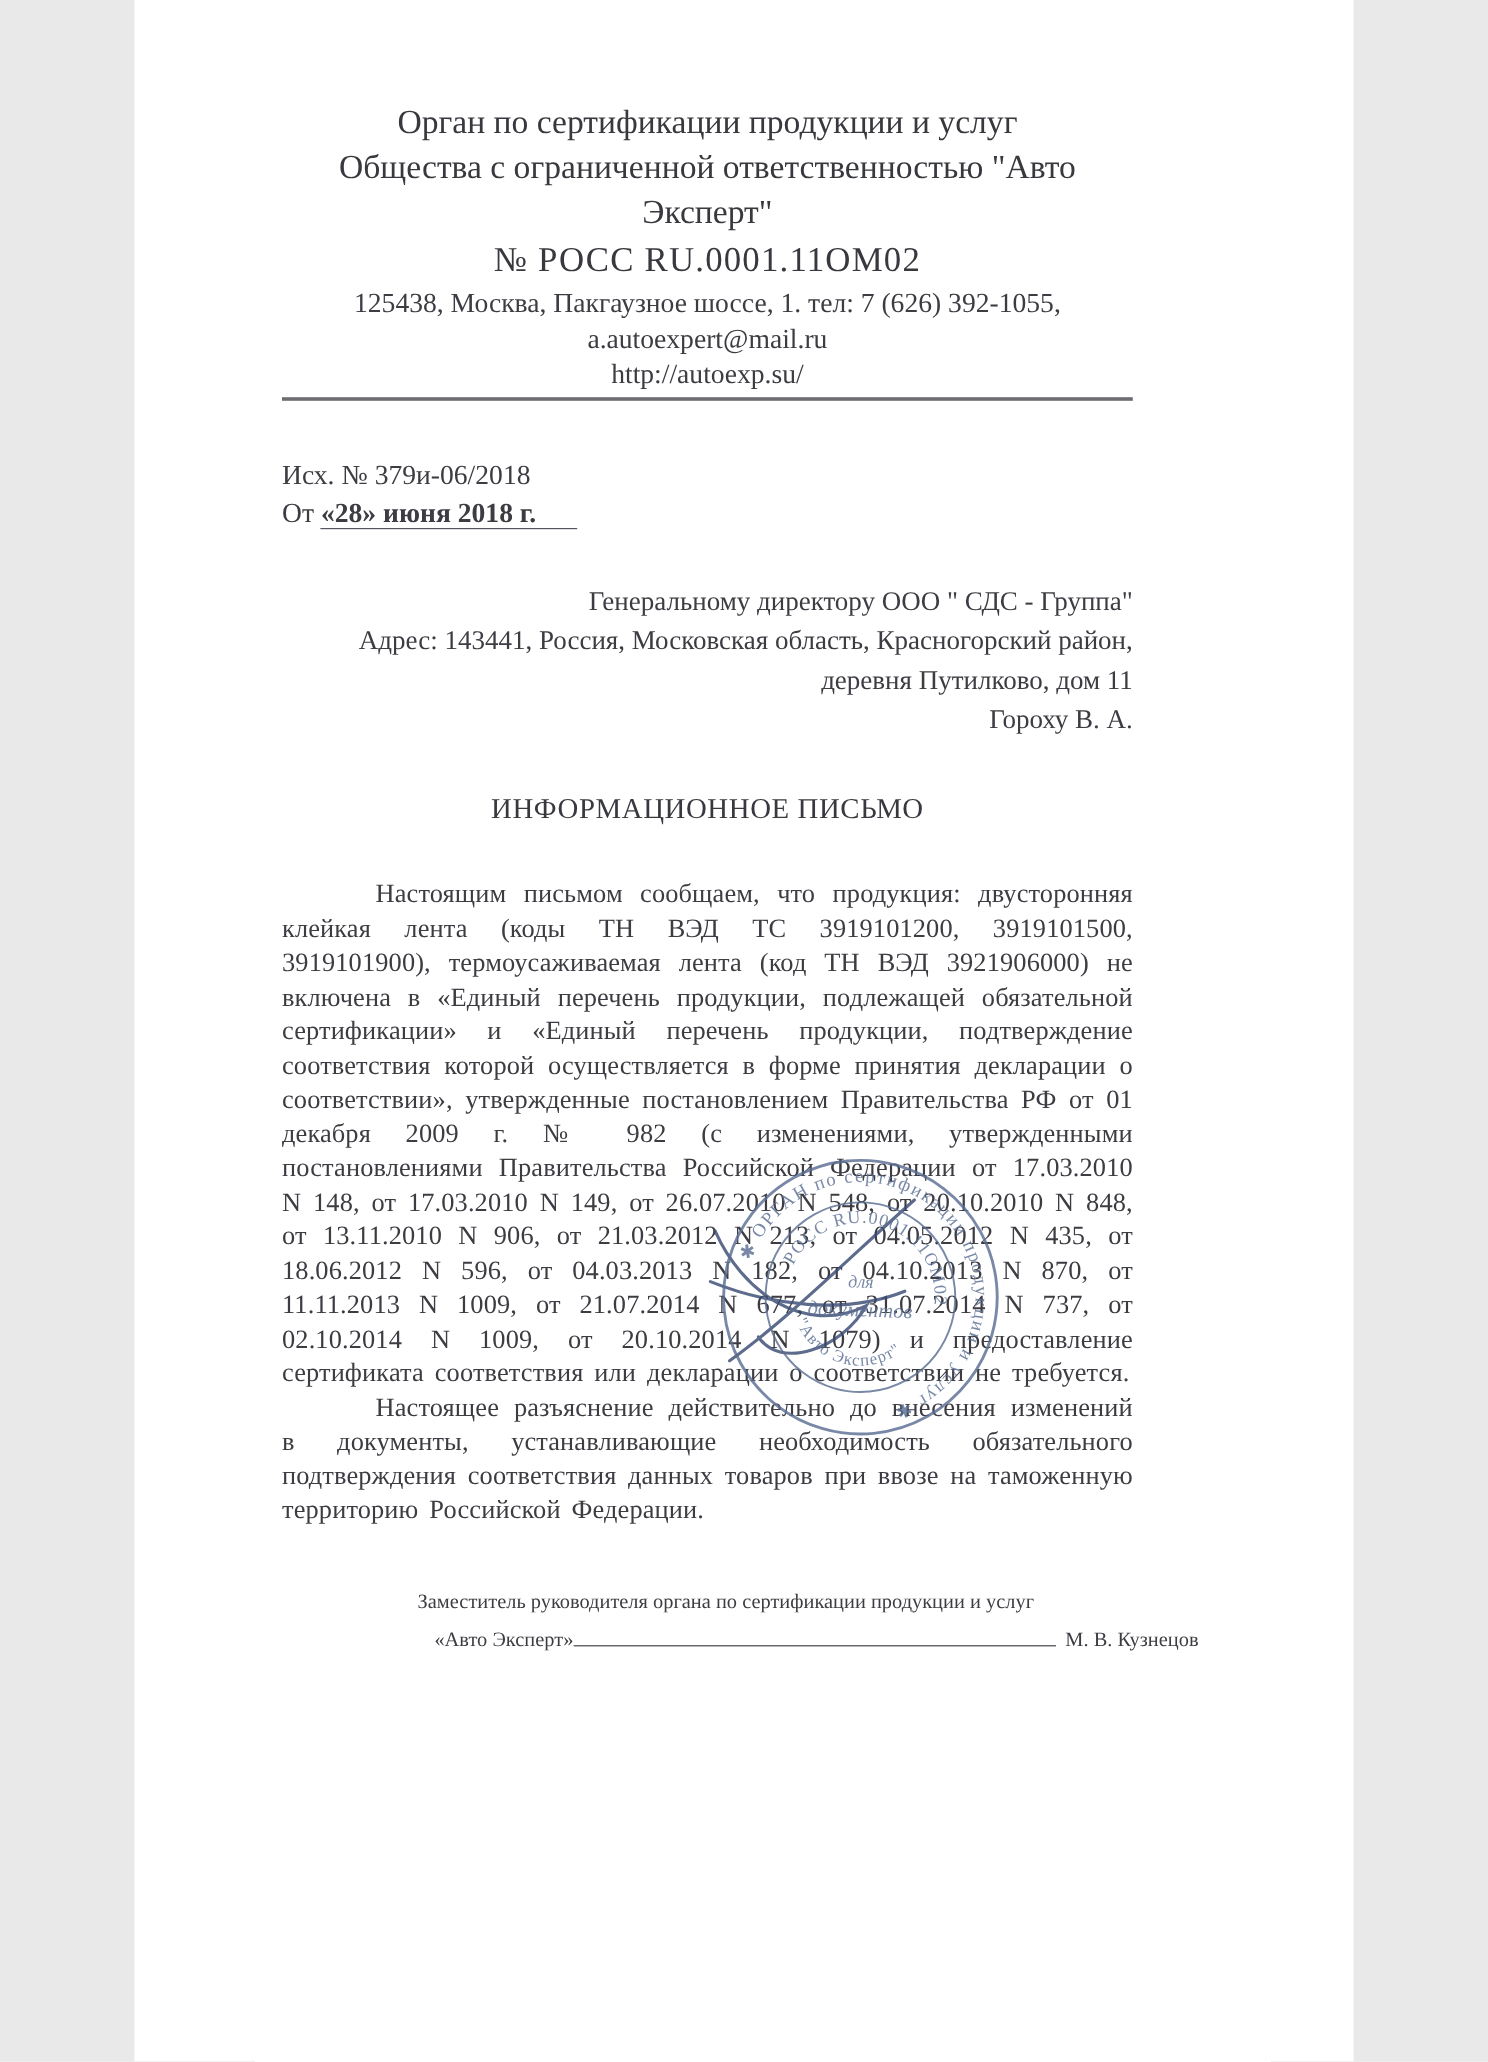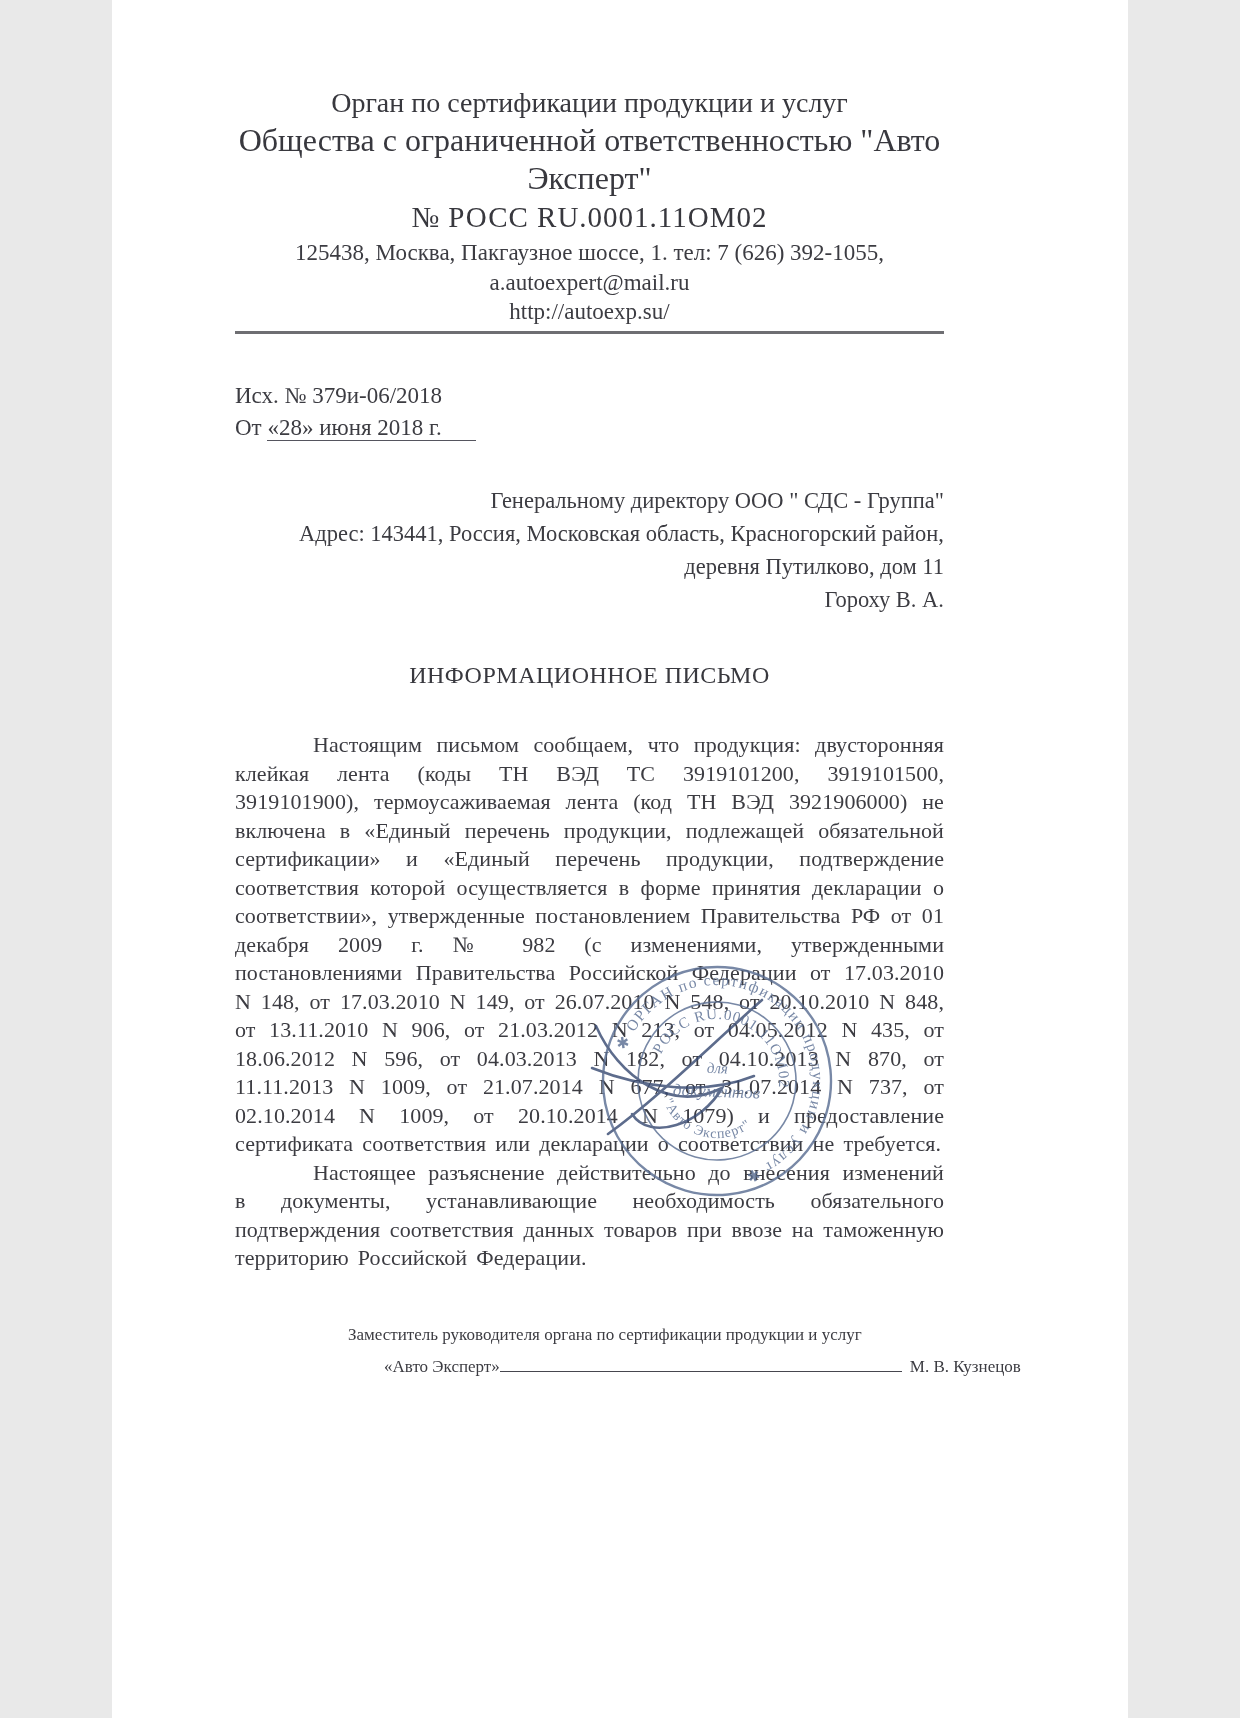--- a/index.html
+++ b/index.html
@@ -12,50 +12,50 @@
     background: #ffffff;
     font-family: "Liberation Serif", serif;
     color: #3c3c42;
     overflow: hidden;
   }
   .content { padding: 84px 184px 0 123px; }
 
   
   .letterhead { text-align: center; }
   .h-line1 { font-size: 28px; line-height: 37px; color: #38383e; }
-  .h-line2 { font-size: 32px; line-height: 38px; color: #38383e; }
+  .h-line2 { font-size: 28px; line-height: 38px; color: #38383e; }
   .h-line3 { font-size: 29px; line-height: 41px; letter-spacing: 1px; color: #38383e; }
   .h-line4 { font-size: 23px; line-height: 30px; }
   .h-line5 { font-size: 23px; line-height: 28px; }
   .rule { border-bottom: 3px solid #6e6e72; margin-top: 5px; }
 
   
   .ref { margin-top: 46px; font-size: 23px; line-height: 32px; }
-  .u { border-bottom: 1.6px solid #55555e; padding-right: 34px; }
+  .u { border-bottom: 1.6px solid #55555e; padding-right: 34px; font-weight: bold; }
 
   
   .recipient { margin-top: 40px; text-align: right; font-size: 22.5px; line-height: 33px; }
 
   
   .title {
     margin: 46px 0 0 0;
     text-align: center;
     font-size: 24px;
     font-weight: normal;
     letter-spacing: 0.5px;
     color: #38383e;
   }
 
   
   .body { margin-top: 42px; font-size: 22px; line-height: 28.5px; text-align: justify; }
   .body p { margin: 0; text-indent: 78px; word-spacing: 3.5px; letter-spacing: 0.1px; }
 
   
   .signature { margin-top: 46px; margin-left: 113px; font-size: 17px; line-height: 32px; }
-  .sig-row { margin-left: 36px; white-space: nowrap; }
+  .sig-row { margin-left: 14px; white-space: nowrap; }
   .sig-line {
     display: inline-block;
     width: 402px;
     height: 1em;
     border-bottom: 1.7px solid #46464e;
     vertical-align: baseline;
   }
   .sig-name { padding-left: 8px; }
 
   

